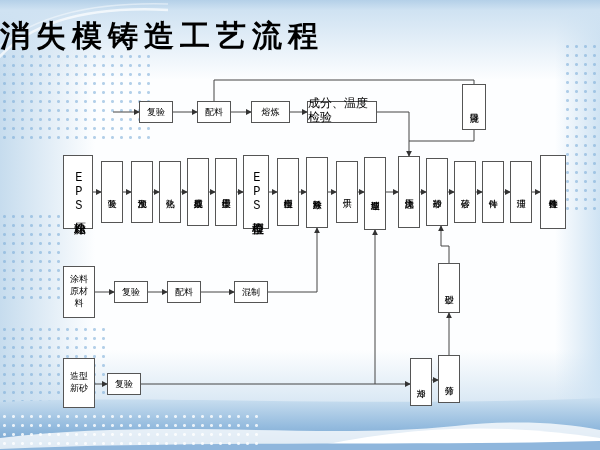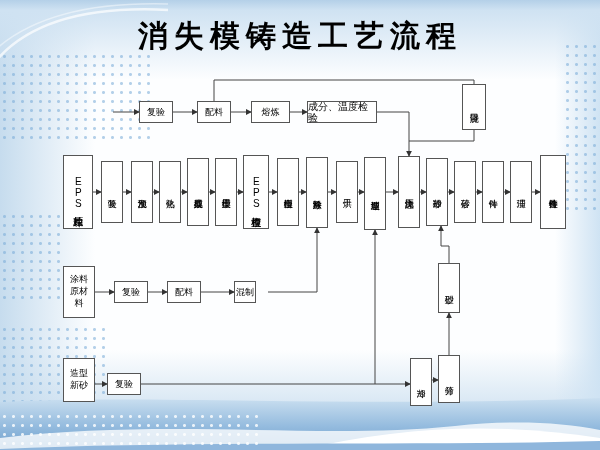--- a/index.html
+++ b/index.html
@@ -12,29 +12,29 @@
     linear-gradient(0deg,#b9d4ea 0px,rgba(255,255,255,0) 100px);}
   .dots{position:absolute;z-index:1;background-image:radial-gradient(circle,rgba(120,170,215,.55) 1.3px,rgba(0,0,0,0) 1.6px);background-size:9px 9px;}
   .dots-tl{left:0;top:52px;width:150px;height:88px;}
   .dots-l{left:0;top:212px;width:60px;height:92px;}
   .dots-bl{left:0;top:325px;width:108px;height:100px;}
   .dots-r{left:563px;top:42px;width:37px;height:170px;}
   .dots-b{left:0;top:412px;width:260px;height:34px;z-index:2;
     background-image:radial-gradient(circle,rgba(255,255,255,.8) 1.3px,rgba(0,0,0,0) 1.6px);background-size:9px 9px;}
   .band{position:absolute;left:0;bottom:0;z-index:1;}
   .arc{position:absolute;left:0;top:0;z-index:1;}
-  .title{position:absolute;top:16px;left:0;width:100%;text-align:center;z-index:3;
+  .title{position:absolute;top:16px;left:0;width:100%;z-index:3;
          font-size:30px;font-weight:bold;letter-spacing:6px;color:#000;}
   .flow{position:absolute;inset:0;z-index:3;}
   .lines{position:absolute;left:0;top:0;}
   .fbox{position:absolute;border:1px solid #555;background:#fff;color:#000;
         display:flex;align-items:center;justify-content:center;
         font-size:9px;box-sizing:border-box;line-height:1.15;}
   .v{writing-mode:vertical-rl;text-orientation:upright;letter-spacing:0;}
-  .s8{font-size:10px;}
+  .s8{font-size:12px;font-family:Liberation Mono, monospace;}
   .wrap{word-break:break-all;line-height:1.3;text-align:center;padding:12px 3px;}
 </style>
 </head>
 <body>
 
 <div class="stage">
   <div class="bg-grad"></div>
   <div class="dots dots-tl"></div>
   <div class="dots dots-l"></div>
   <div class="dots dots-bl"></div>
@@ -126,21 +126,21 @@
     <div class="fbox v" style="left:398px;top:156px;width:22px;height:72px">负压浇注</div>
     <div class="fbox v" style="left:426px;top:158px;width:22px;height:68px">砂冷却</div>
     <div class="fbox v" style="left:454px;top:161px;width:22px;height:62px">落砂</div>
     <div class="fbox v" style="left:482px;top:161px;width:22px;height:62px">铸件</div>
     <div class="fbox v" style="left:510px;top:161px;width:22px;height:62px">清理</div>
     <div class="fbox v" style="left:540px;top:155px;width:26px;height:74px">铸件检查</div>
 
     <div class="fbox wrap" style="left:63px;top:266px;width:32px;height:52px">涂料原材料</div>
     <div class="fbox" style="left:114px;top:281px;width:34px;height:22px">复验</div>
     <div class="fbox" style="left:167px;top:281px;width:34px;height:22px">配料</div>
-    <div class="fbox" style="left:234px;top:281px;width:22px;height:22px">混制</div>
+    <div class="fbox" style="left:234px;top:281px;width:34px;height:22px">混制</div>
     <div class="fbox v" style="left:438px;top:263px;width:22px;height:50px">型砂</div>
 
-    <div class="fbox wrap" style="left:63px;top:358px;width:32px;height:44px">造型新砂</div>
+    <div class="fbox wrap" style="left:63px;top:358px;width:32px;height:50px">造型新砂</div>
     <div class="fbox" style="left:107px;top:373px;width:34px;height:22px">复验</div>
     <div class="fbox v" style="left:410px;top:358px;width:22px;height:48px">冷却</div>
     <div class="fbox v" style="left:438px;top:355px;width:22px;height:48px">筛分</div>
   </div>
 </div>
 
 </body></html>

